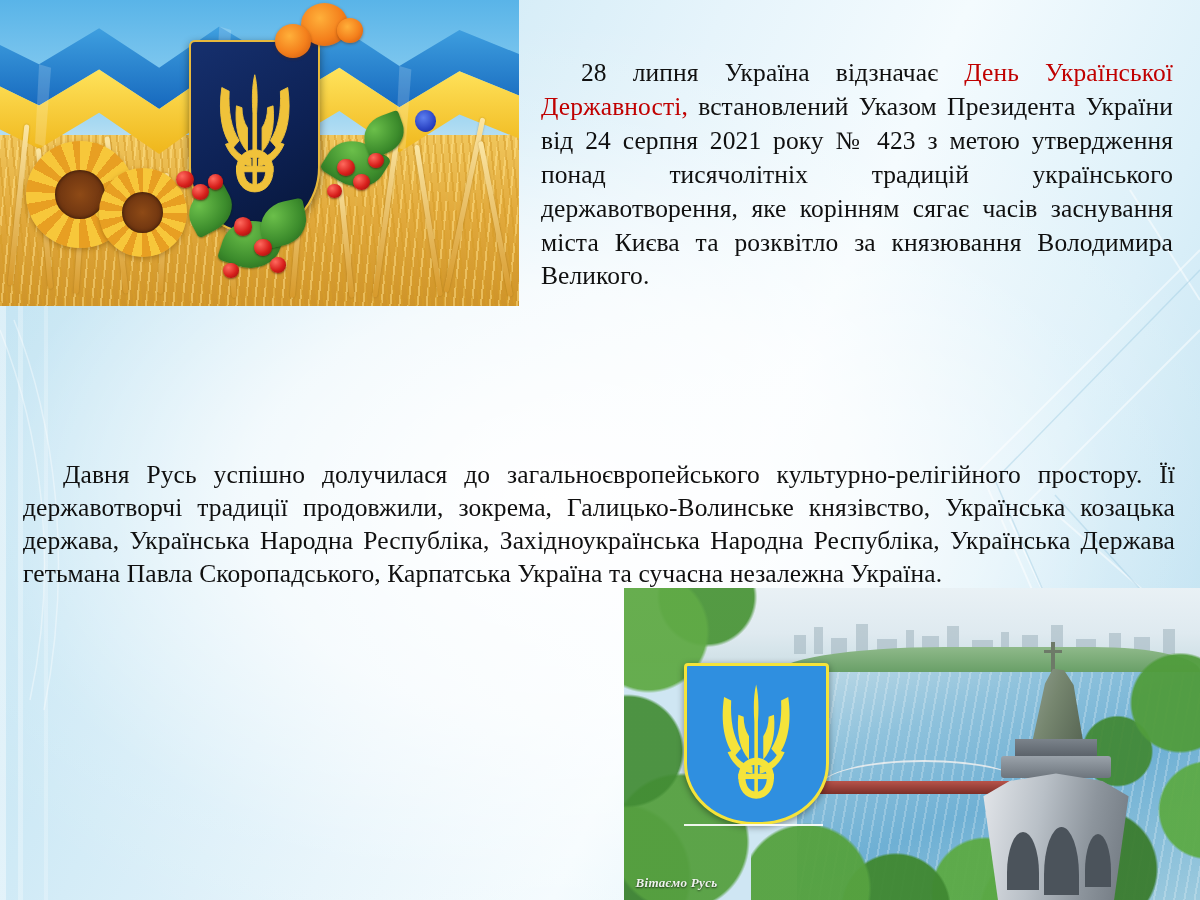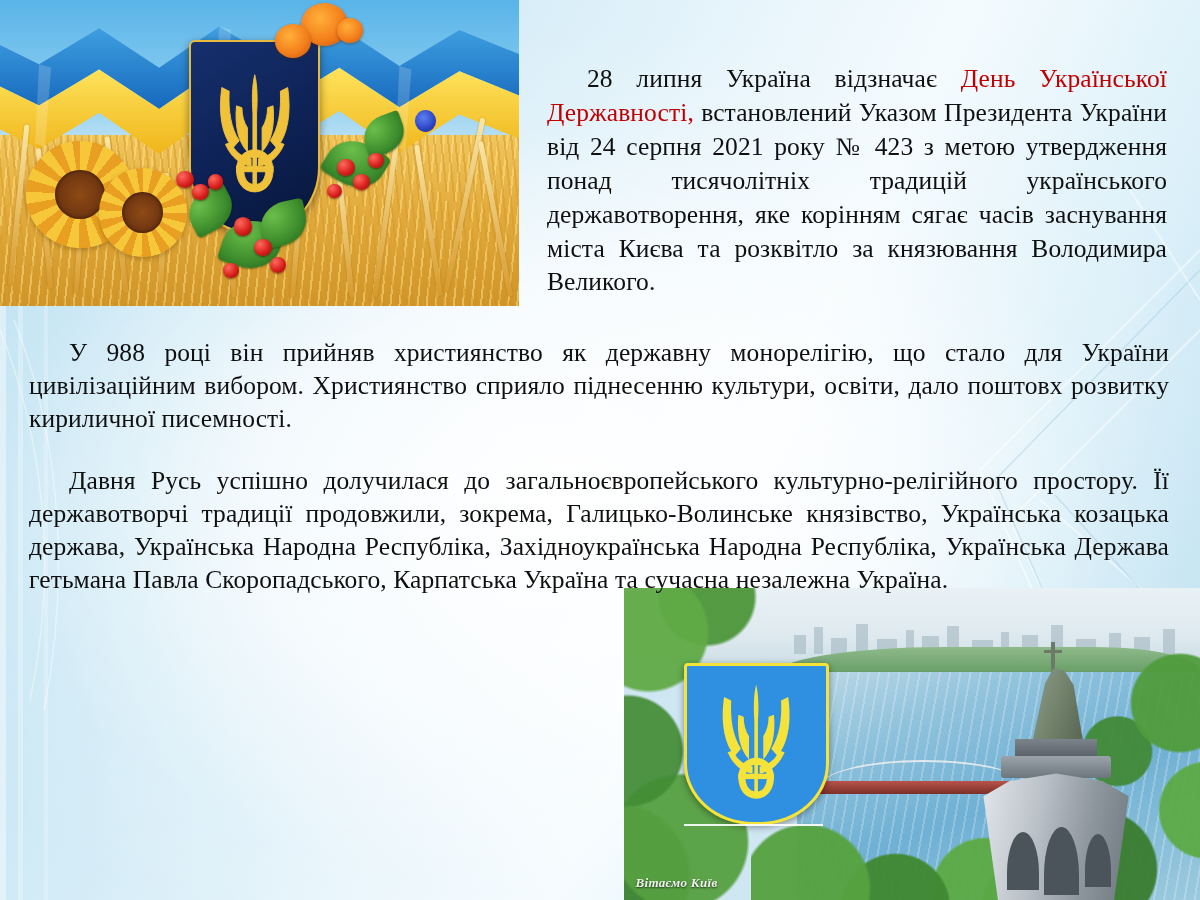--- a/index.html
+++ b/index.html
@@ -169,21 +169,21 @@
 
   
   .txt{
     position:absolute;
     color:#101010;
     text-align:justify;
     text-justify:inter-word;
     line-height:1.30;
     letter-spacing:.1px;
   }
-  .txt p{margin:16px;text-indent:40px;}
+  .txt p{margin:10px;text-indent:40px;}
   .red{color:#c00000;}
 
   #para-1{left:531px;top:46px;width:652px;font-size:25.5px;line-height:1.33;}
   #para-2{left:13px;top:320px;width:1172px;font-size:25.5px;}
   #para-3{left:13px;top:448px;width:1172px;font-size:25.5px;}
   #para-4{left:13px;top:618px;width:588px;font-size:25.5px;line-height:1.33;}
 </style>
 </head>
 <body>
 
@@ -350,31 +350,28 @@
           <path d="M30,38 C28,60 32,78 42,88 L42,62 C38,56 36,48 36,40 Z"></path>
           <path d="M70,38 C72,60 68,78 58,88 L58,62 C62,56 64,48 64,40 Z"></path>
           <path d="M18,80 C24,94 34,102 46,104 L46,96 C36,94 28,88 24,78 Z"></path>
           <path d="M82,80 C76,94 66,102 54,104 L54,96 C64,94 72,88 76,78 Z"></path>
           <path d="M50,86 C62,86 70,96 70,108 C70,122 62,132 50,132 C38,132 30,122 30,108 C30,96 38,86 50,86 Z M50,94 C42,94 38,101 38,108 C38,117 42,124 50,124 C58,124 62,117 62,108 C62,101 58,94 50,94 Z"></path>
           <rect x="30" y="104" width="40" height="6"></rect>
         </g>
       </svg>
     </div>
     <div class="shield-underline"></div>
-    <div class="watermark">Вітаємо Київ</div>
+    <div class="watermark">Вітаємо Русь</div>
   </div>
 
   <div class="txt" id="para-1">
     <p>
       <span>28 липня Україна  відзначає </span><span class="red">День Української Державності,</span><span> встановлений Указом Президента України від 24 серпня 2021 року № 423 з метою утвердження понад тисячолітніх традицій українського державотворення, яке корінням сягає часів заснування міста Києва та розквітло за князювання Володимира Великого.</span>
     </p>
   </div>
 
-  <div class="txt" id="para-2">
-    <p>У 988 році він прийняв християнство як державну монорелігію, що стало для України цивілізаційним вибором. Християнство сприяло піднесенню культури, освіти, дало поштовх розвитку кириличної писемності.</p>
-  </div>
 
   <div class="txt" id="para-3">
     <p>Давня Русь успішно долучилася до загальноєвропейського культурно-релігійного простору. Її державотворчі традиції продовжили, зокрема, Галицько-Волинське князівство, Українська козацька держава, Українська Народна Республіка, Західноукраїнська Народна Республіка, Українська Держава гетьмана Павла Скоропадського, Карпатська Україна та сучасна незалежна Україна.</p>
   </div>
 
 
 </div>
 
 </body></html>

